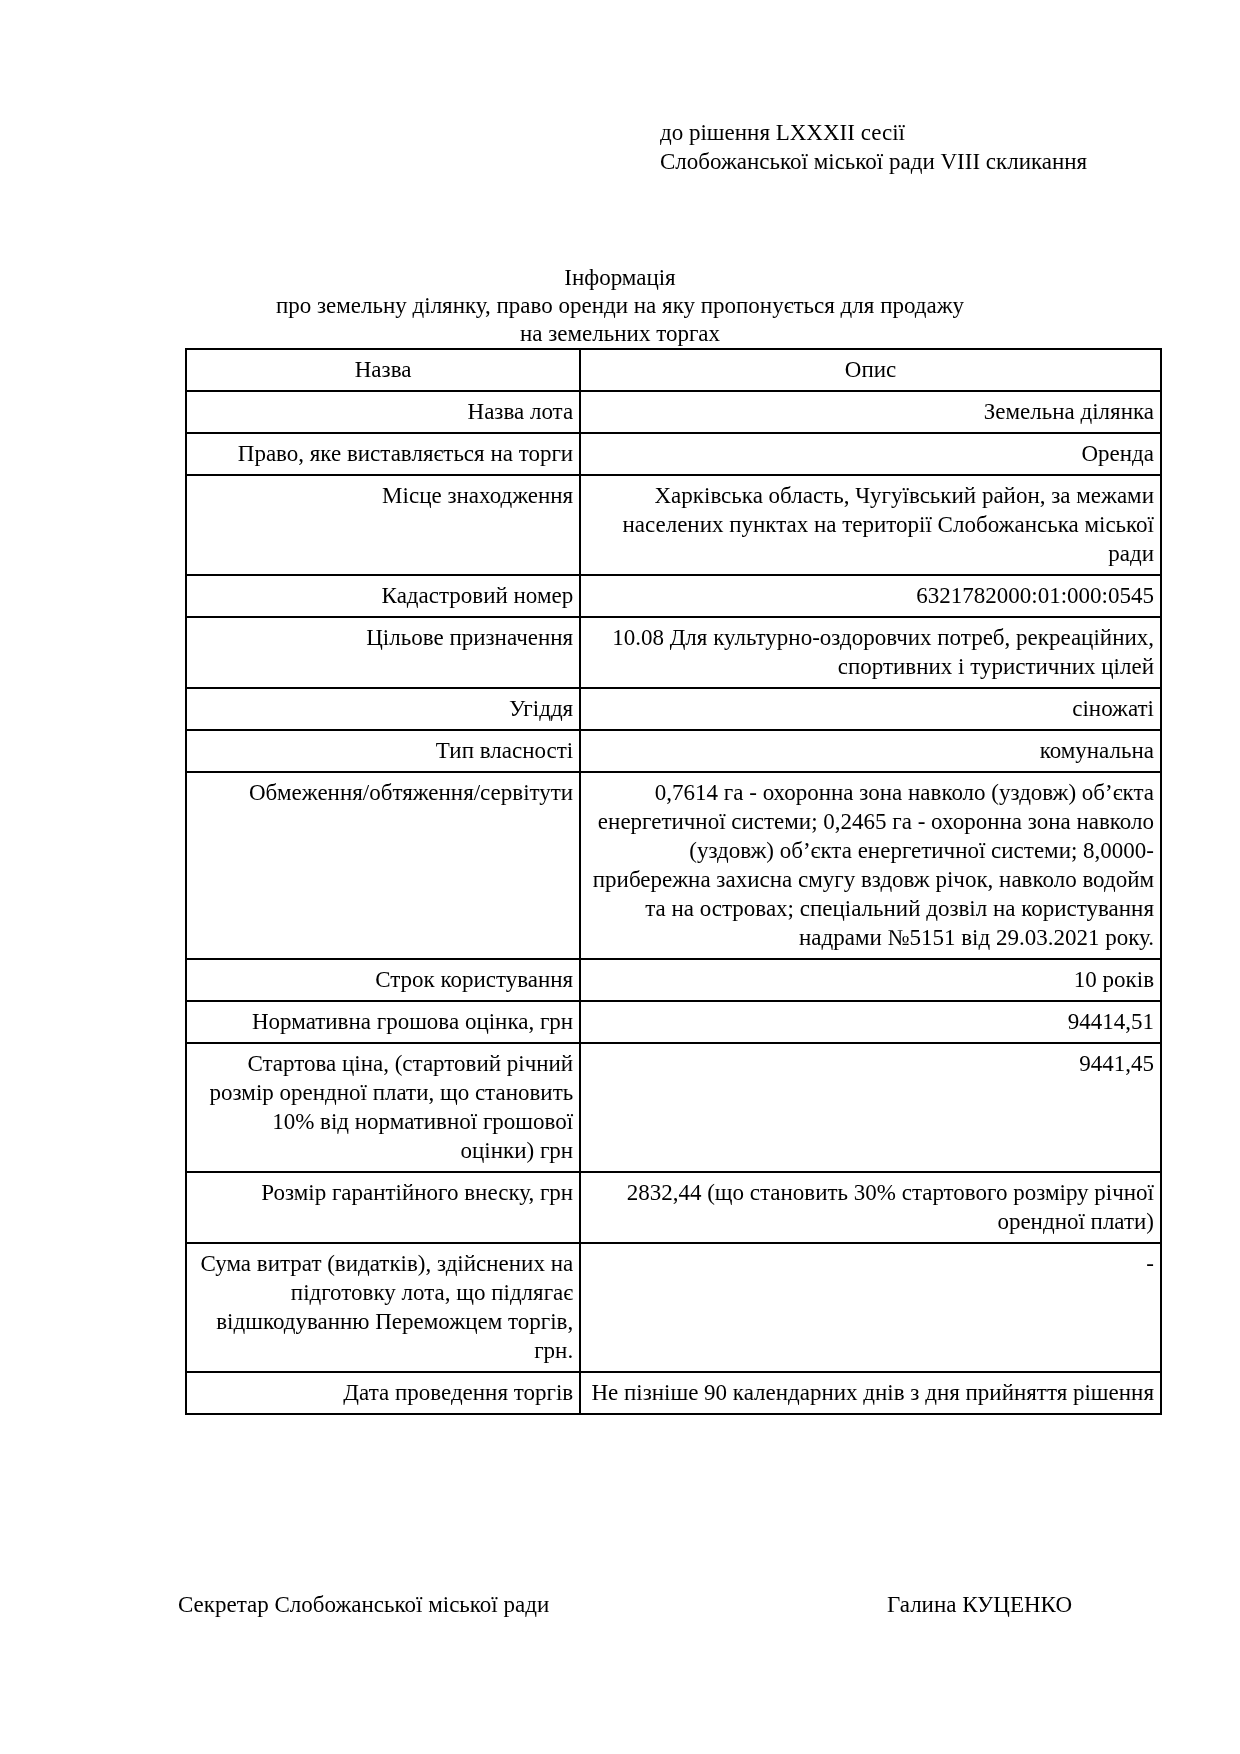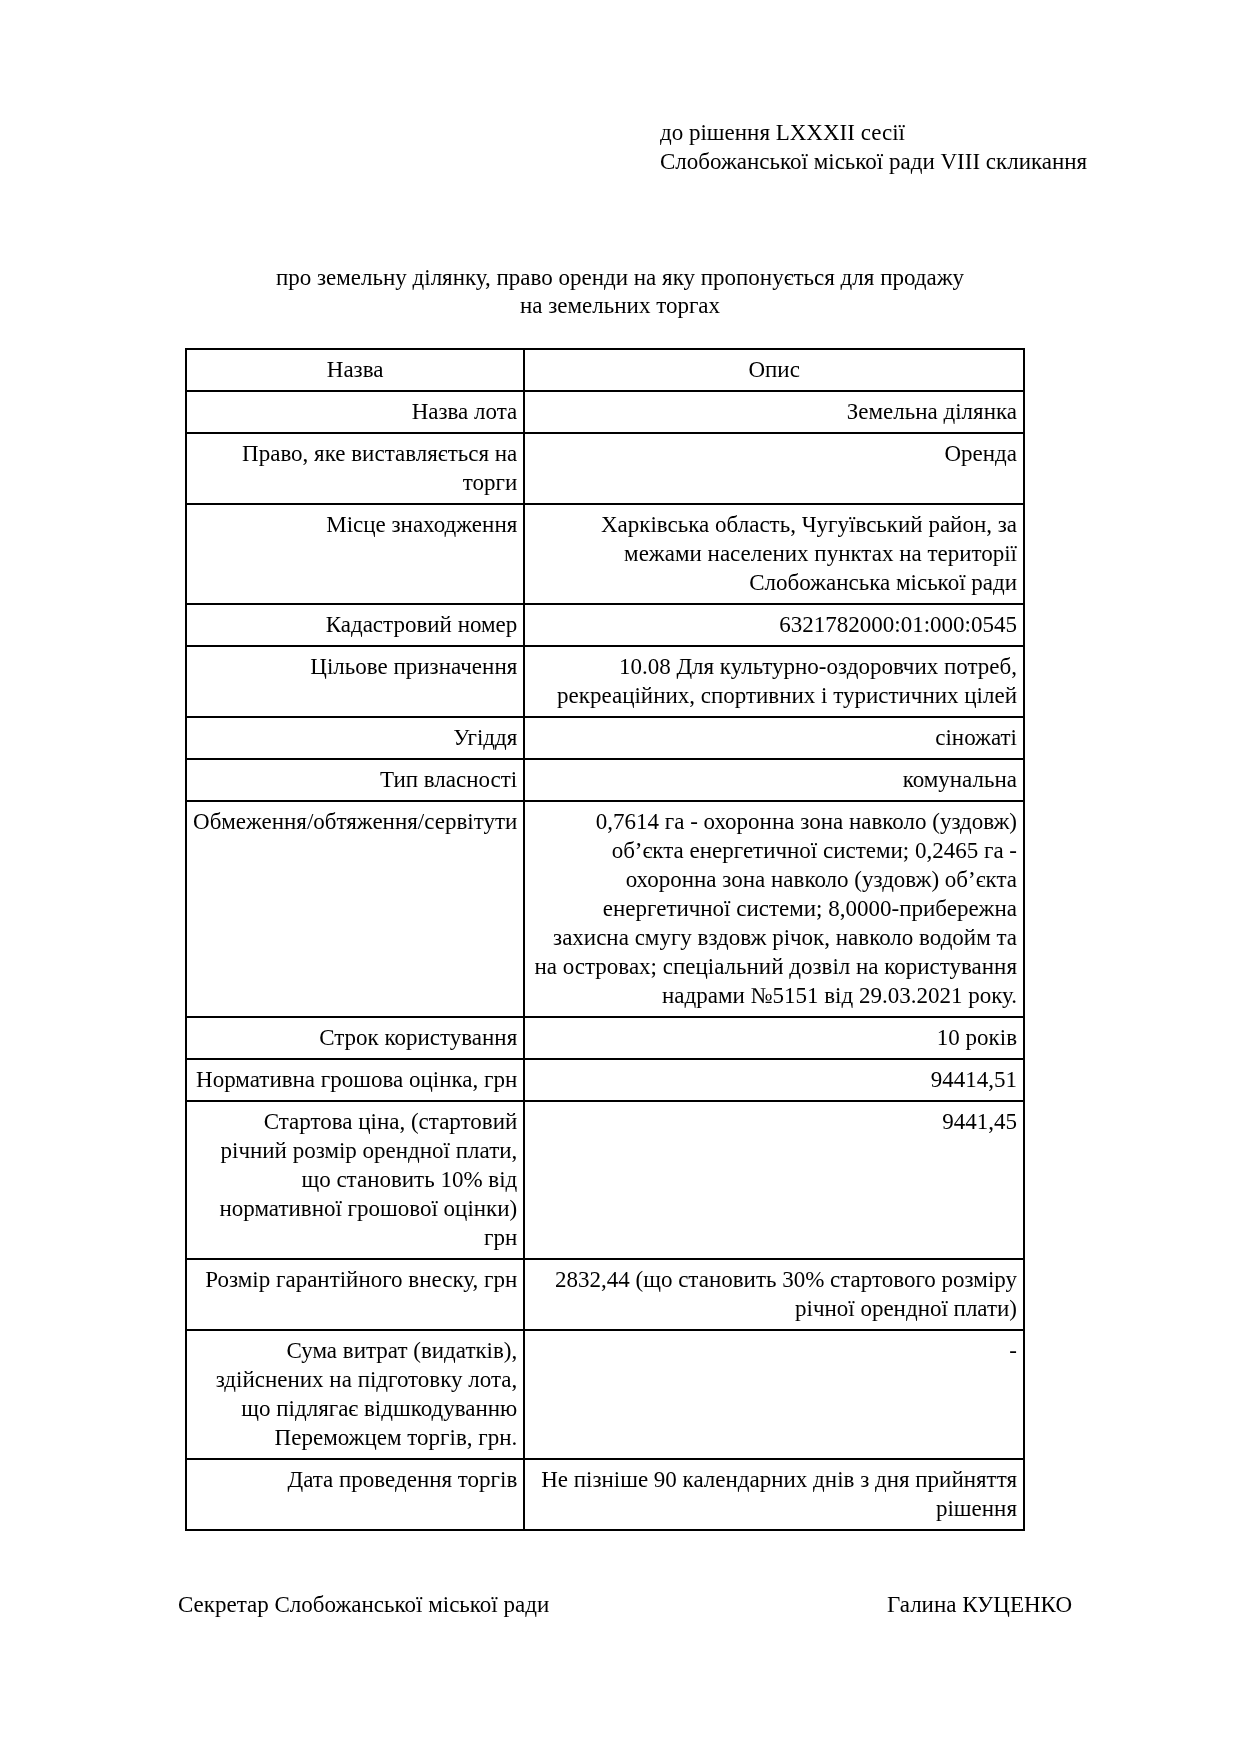--- a/index.html
+++ b/index.html
@@ -3,40 +3,41 @@
 <meta charset="utf-8">
 <style>
   html, body { margin: 0; padding: 0; background: #ffffff; }
   body { width: 1240px; height: 1754px; position: relative; overflow: hidden;
          font-family: "Liberation Serif", "DejaVu Serif", serif; color: #000; }
   .annex { position: absolute; left: 660px; top: 118px; font-size: 23px; line-height: 29px; }
   .annex div { white-space: nowrap; }
   .title-block { position: absolute; left: 0; width: 1240px; top: 264px; text-align: center;
                  font-size: 23px; line-height: 28px; }
   .title-block div { white-space: nowrap; }
-  table.info { position: absolute; left: 185px; top: 348px; width: 840px;
+  table.info { position: absolute; left: 185px; top: 348px; width: 977px;
                border-collapse: collapse; font-size: 23px; line-height: 29px; }
   table.info td, table.info th { border: 2px solid #000; vertical-align: top;
                padding: 5px 6px 6px 6px; text-align: right; font-weight: normal; }
   table.info th { text-align: center; }
   table.info col.c1 { width: 395px; }
   table.info col.c2 { width: 582px; }
   .footer { position: absolute; top: 1592px; font-size: 23px; white-space: nowrap; }
   .footer.left { left: 178px; }
   .footer.right { left: 887px; }
 </style>
 </head>
 <body>
 
 <div class="annex">
   <div>до рішення LXXXII сесії</div>
   <div>Слобожанської міської ради VIII скликання</div>
 </div>
 
 <div class="title-block">
+  <div>Інформація</div>
   <div>про земельну ділянку, право оренди на яку пропонується для продажу</div>
   <div>на земельних торгах</div>
 </div>
 
 <table class="info">
   <colgroup>
       <col class="c1">
       <col class="c2">
     </colgroup>
   <thead>

